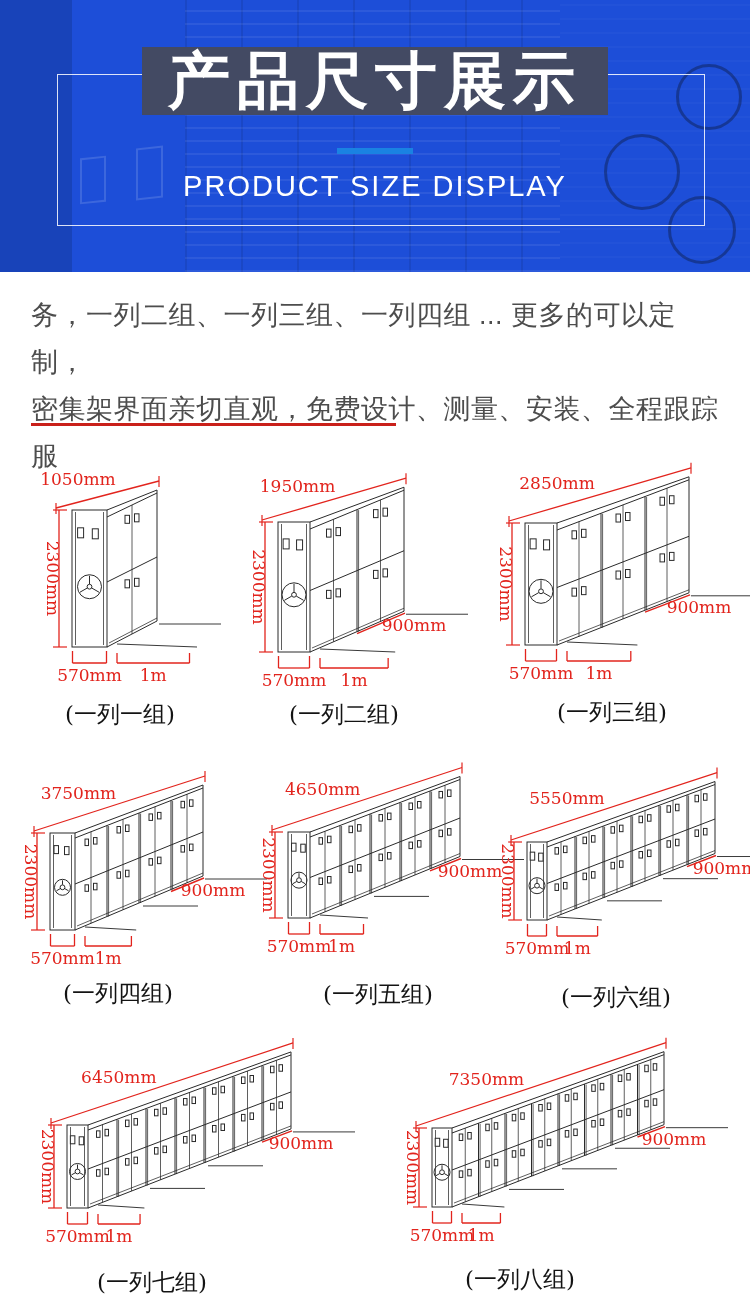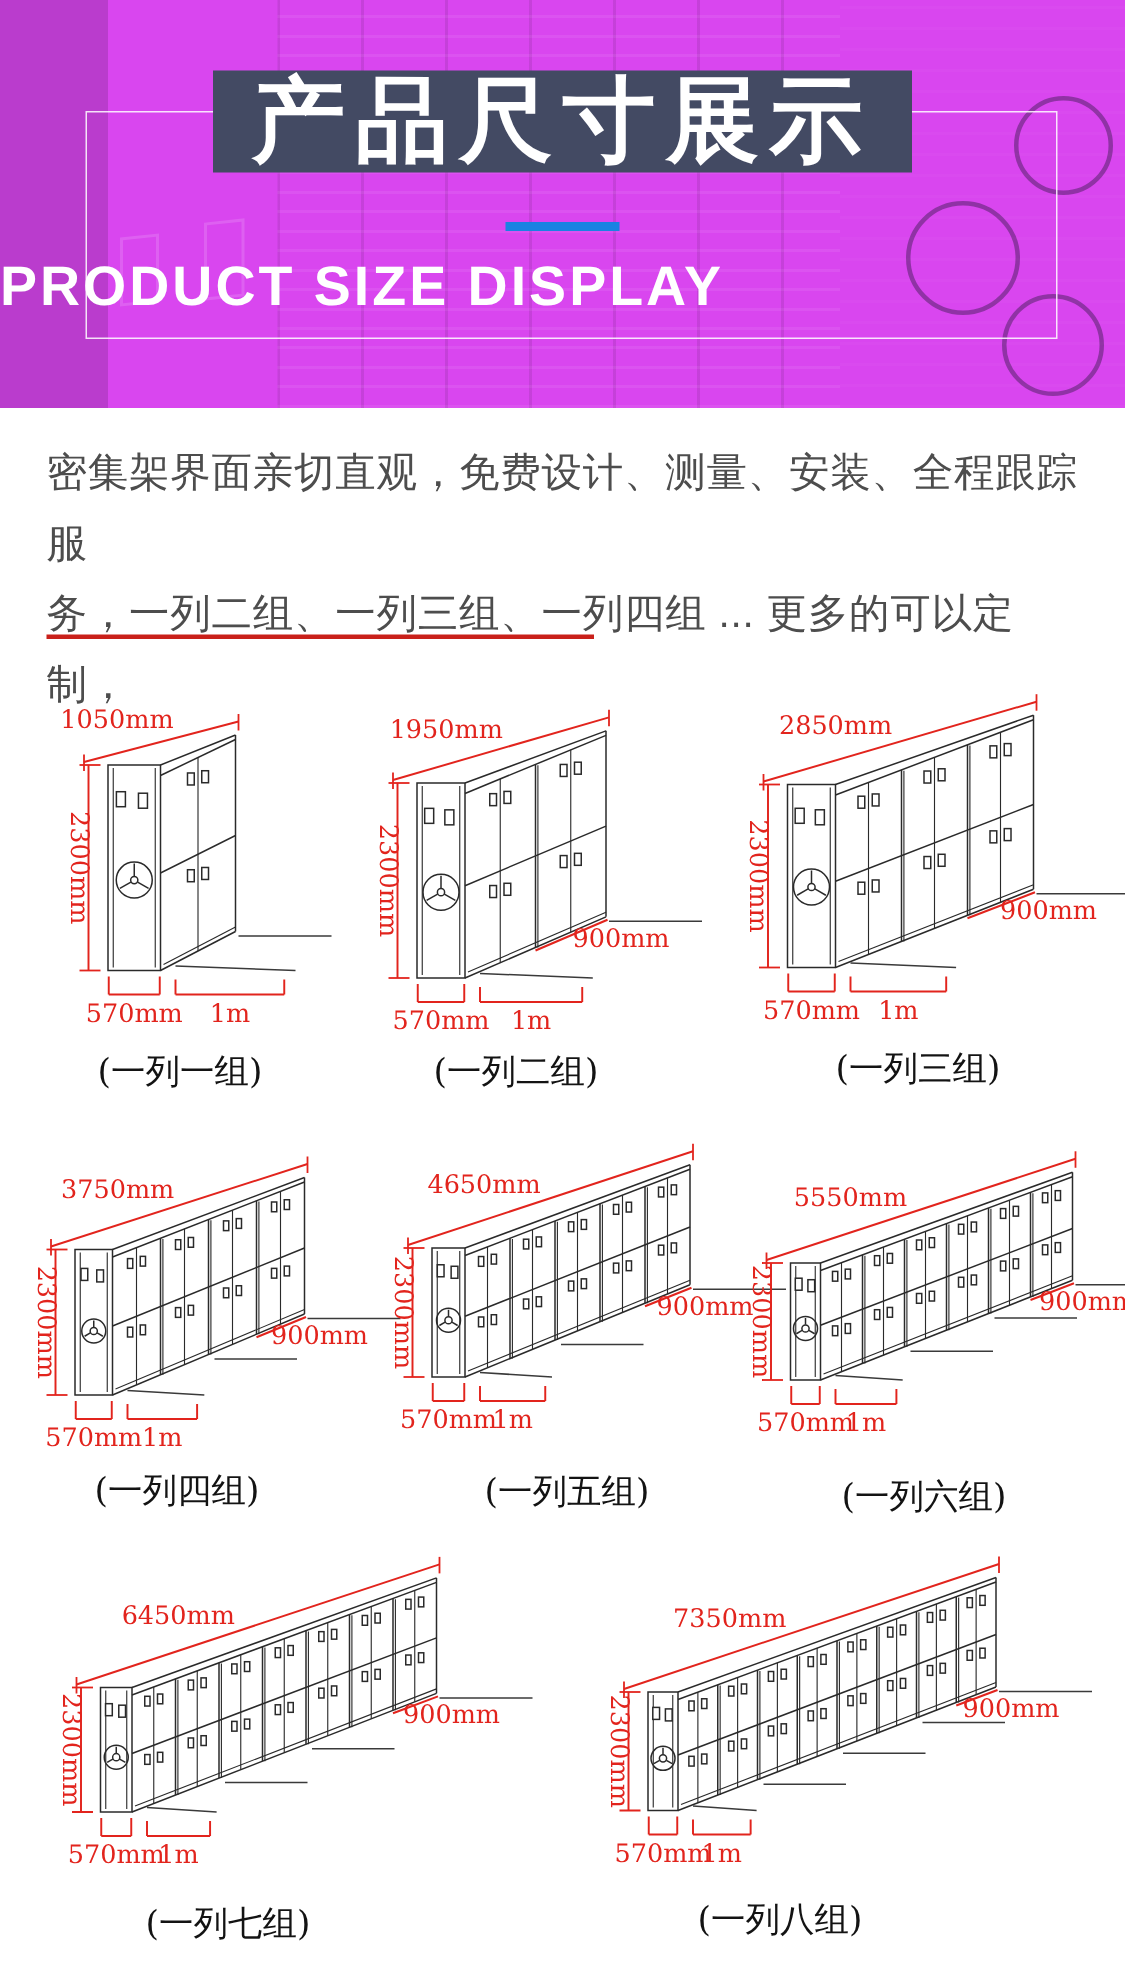--- a/index.html
+++ b/index.html
@@ -1,39 +1,39 @@
 <!DOCTYPE html>
 <html><head>
 <meta charset="utf-8">
 <style>
   html,body{margin:0;padding:0;background:#fff;}
   .page{position:relative;width:750px;height:1313px;background:#fff;overflow:hidden;
         font-family:"Liberation Sans",sans-serif;}
   
-  .banner{position:absolute;left:0;top:0;width:750px;height:272px;background:#d946ef;overflow:hidden;}
+  .banner{position:absolute;left:0;top:0;width:750px;height:272px;background:#1d4ed8;overflow:hidden;}
   .decor-left{position:absolute;left:0;top:0;width:72px;height:272px;background:rgba(0,0,0,.14);}
   .decor-band{position:absolute;left:185px;top:0;width:375px;height:272px;
     background:repeating-linear-gradient(0deg, rgba(255,255,255,.07) 0 2px, rgba(255,255,255,0) 2px 13px),
                repeating-linear-gradient(90deg, rgba(0,0,0,.09) 0 2px, rgba(0,0,0,0) 2px 56px);}
   .decor-band2{position:absolute;left:560px;top:0;width:190px;height:272px;opacity:.4;
     background:repeating-linear-gradient(0deg, rgba(255,255,255,.06) 0 2px, rgba(255,255,255,0) 2px 14px);}
   .win{position:absolute;border:2px solid rgba(255,255,255,.14);transform:skewY(-6deg);}
   .win1{left:80px;top:157px;width:22px;height:42px;}
   .win2{left:136px;top:147px;width:23px;height:48px;}
   .wheel{position:absolute;border:3px solid rgba(10,14,28,.35);border-radius:50%;}
   .wheel1{left:604px;top:134px;width:70px;height:70px;}
   .wheel2{left:676px;top:64px;width:60px;height:60px;}
   .wheel3{left:668px;top:196px;width:62px;height:62px;}
   .frame{position:absolute;left:57px;top:74px;width:646px;height:150px;border:1px solid rgba(255,255,255,.85);}
   .banner h1{position:absolute;left:0;right:0;top:47px;margin:0;text-align:center;
     font-weight:700;font-size:62px;line-height:1.1;color:#ffffff;letter-spacing:7px;}
   .banner h1 span{background:#434a63;padding:0 26px;display:inline-block;}
   .bluebar{position:absolute;left:337px;top:148px;width:76px;height:6px;background:#1a82e2;}
-  .subtitle{position:absolute;left:0;right:0;top:170px;margin:0;text-align:left;
-    font-weight:700;font-size:37px;color:#fff;letter-spacing:2px;}
+  .subtitle{position:absolute;left:0;right:0;top:170px;margin:0;text-align:center;
+    font-weight:400;font-size:29px;color:#fff;letter-spacing:2px;}
   
   .intro{position:absolute;left:31px;top:292px;width:692px;font-size:27px;line-height:47px;
     color:#4d4d4d;letter-spacing:.5px;}
   .intro p{margin:0;}
   .red-underline{position:absolute;left:31px;top:423px;width:365px;height:3px;background:#c9201a;}
   
   #diagrams{position:absolute;left:0;top:0;}
 </style>
 </head>
 <body>
@@ -49,22 +49,22 @@
     <div class="wheel wheel1"></div>
     <div class="wheel wheel2"></div>
     <div class="wheel wheel3"></div>
     <div class="frame"></div>
     <h1><span>产品尺寸展示</span></h1>
     <div class="bluebar"></div>
     <p class="subtitle">PRODUCT SIZE DISPLAY</p>
   </header>
 
   <section class="intro">
+    <p>务，一列二组、一列三组、一列四组 ... 更多的可以定制，</p>
     <p>密集架界面亲切直观，免费设计、测量、安装、全程跟踪服</p>
-    <p>务，一列二组、一列三组、一列四组 ... 更多的可以定制，</p>
   </section>
   <div class="red-underline"></div>
 
   <svg id="diagrams" width="750" height="1313" viewBox="0 0 750 1313">
       <g>
         <rect x="72" y="510" width="35" height="137" stroke="#2a2a2a" fill="#fff" stroke-width="1"></rect>
         <line x1="75.5" y1="512" x2="75.5" y2="645" stroke="#2a2a2a" stroke-width="0.75"></line>
         <line x1="103.5" y1="512" x2="103.5" y2="645" stroke="#2a2a2a" stroke-width="0.75"></line>
         <rect x="77.6" y="527.81" width="6" height="10" stroke="#2a2a2a" fill="#fff" stroke-width="1"></rect>
         <rect x="92.3" y="528.81" width="6" height="10" stroke="#2a2a2a" fill="#fff" stroke-width="1"></rect>

